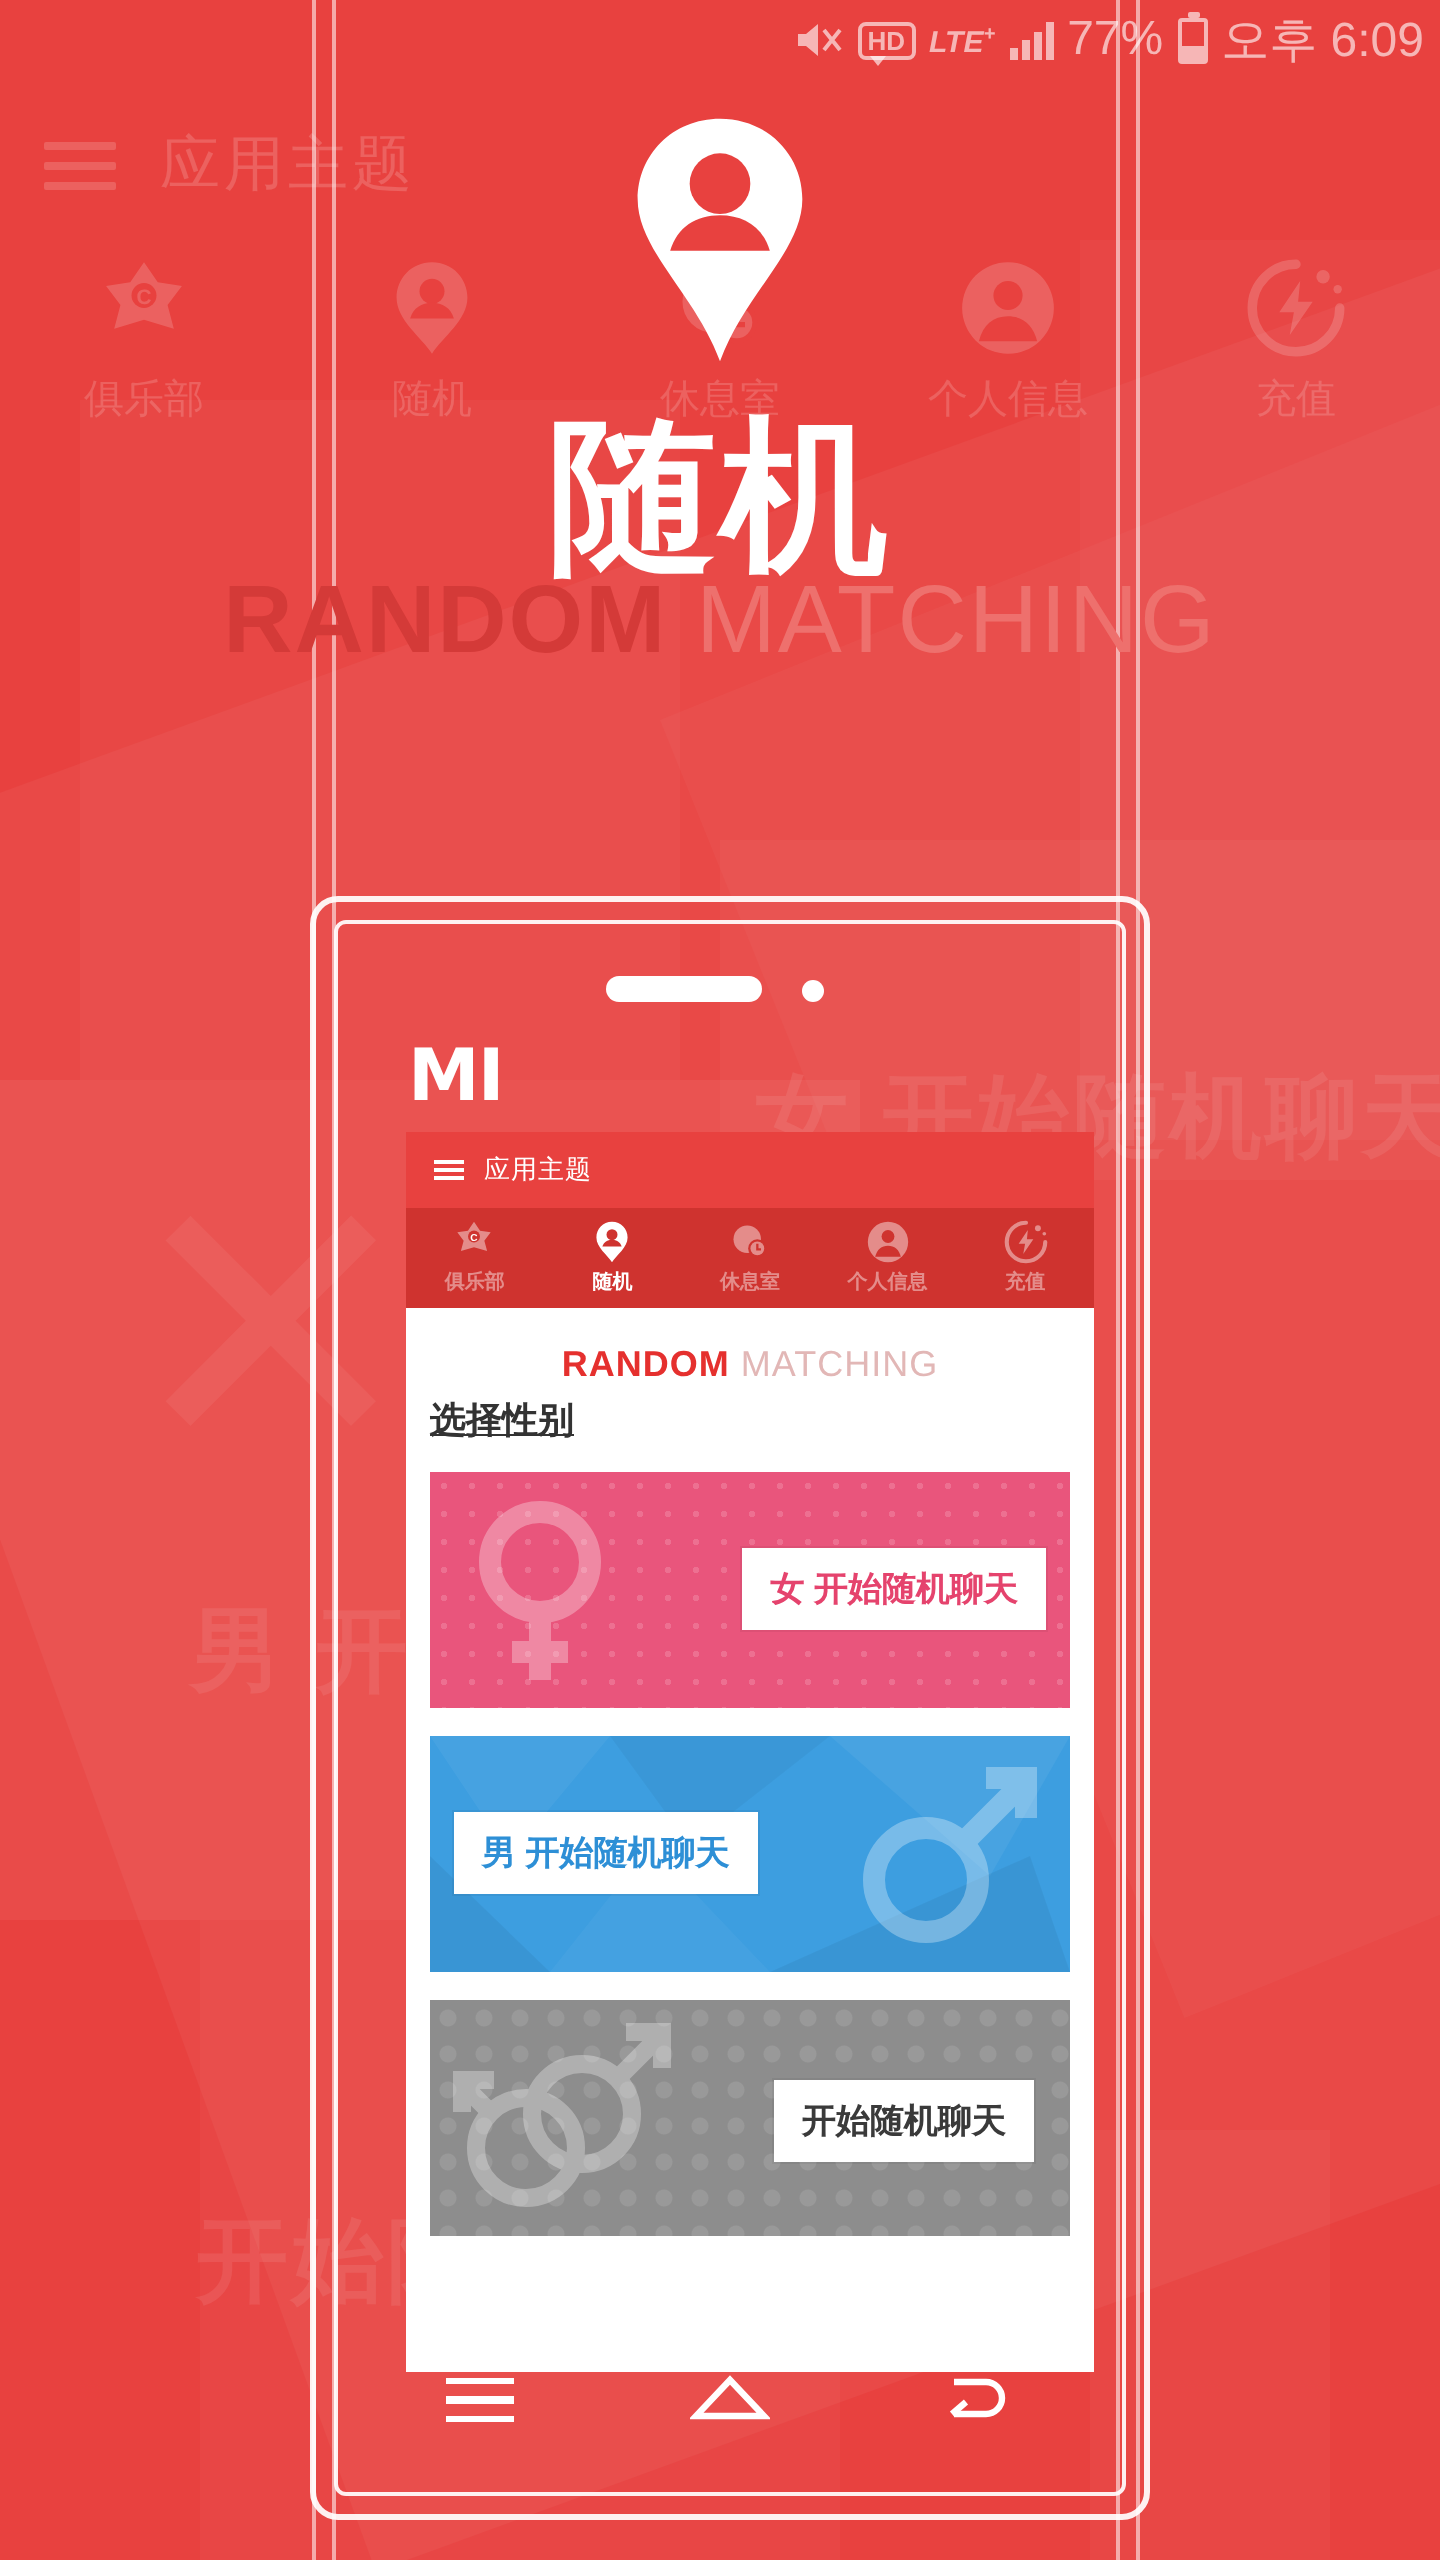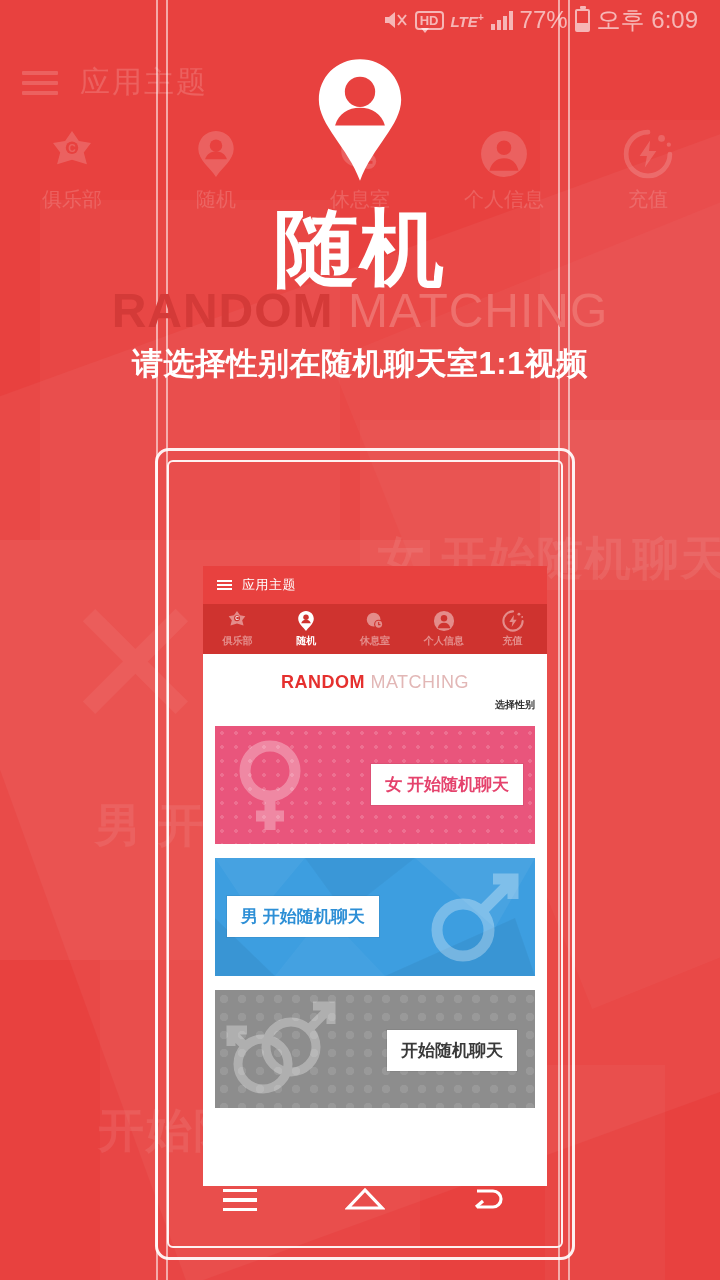--- a/index.html
+++ b/index.html
@@ -45,21 +45,21 @@
   .wm-c{ left:95px;  top:795px;  font-size:46px; }
   .wm-x{
     position:absolute; left:60px; top:590px; width:150px; height:150px;
     color:rgba(255,255,255,.06); font-size:180px; line-height:150px; font-weight:300;
   }
 
   
   #statusbar{
     position:absolute; left:0; top:0; width:720px; height:40px;
     display:flex; align-items:center; justify-content:flex-end;
-    padding-right:22px; gap:7px;
+    padding-right:8px; gap:7px;
     color:rgba(255,255,255,.62); font-size:24px;
   }
   #statusbar .sicon{ display:flex; align-items:center; }
   .hdbox{
     border:2px solid rgba(255,255,255,.62); border-radius:4px;
     font-size:13px; font-weight:700; padding:0px 3px; line-height:15px;
     position:relative;
   }
   .hdbox:after{
     content:""; position:absolute; left:4px; bottom:-5px;
@@ -163,21 +163,21 @@
   .snav .sic{ width:22px; height:22px; }
   .snav .sic svg{ width:100%; height:100%; fill:rgba(255,255,255,.44); }
   .snav .slbl{ color:rgba(255,255,255,.44); font-size:10px; font-weight:700; }
   .snav.active .sic svg{ fill:#fff; }
   .snav.active .slbl{ color:#fff; }
 
   #scr-body{ flex:1; background:#fff; padding:0 12px; }
   #scr-brand{ text-align:center; padding-top:18px; font-size:18px; letter-spacing:.5px; }
   #scr-brand .bold{ color:#e5302e; font-weight:700; }
   #scr-brand .light{ color:#e2b7b6; font-weight:400; }
-  #scr-sel{ text-align:right; color:#333; font-size:10px; font-weight:700; margin-top:5px; }
+  #scr-sel{ text-align:left; color:#333; font-size:18px; font-weight:700; margin-top:5px;text-decoration:underline; }
 
   .card{
     position:relative; height:118px; margin-top:14px; overflow:hidden;
     display:flex; align-items:center;
   }
   .card .sym{ position:absolute; opacity:.30; }
   .card .sym svg{ width:100%; height:100%; }
   .cbtn{
     position:absolute; background:#fff; padding:9px 14px;
     font-size:17px; font-weight:700; white-space:nowrap;
@@ -327,25 +327,29 @@
       <circle cx="24" cy="16" r="7" fill="#e8413f"></circle>
       <path d="M12.5 31.5c1.6-5.5 6-8.2 11.5-8.2s9.9 2.7 11.5 8.2z" fill="#e8413f"></path>
     </svg>
 </div>
 
 <div id="hero">
   <div id="hero-title">随机</div>
   <div id="hero-sub">
     <span class="dk">RANDOM</span><span class="lt"> MATCHING</span>
   </div>
-  <div id="hero-desc">请选择性别在随机聊天室1:1视频</div>
 </div>
 
 <div id="phone">
   <div id="phone-inner">
+    <div id="phone-speaker-row">
+      <div id="speaker"></div>
+      <div id="camera"></div>
+      <div id="mi-logo">MI</div>
+    </div>
 
     <div id="screen">
       <div id="scr-titlebar">
         <span class="sburger">
             <span></span>
             <span></span>
             <span></span>
           </span>
         <span id="scr-app-title">应用主题</span>
       </div>

